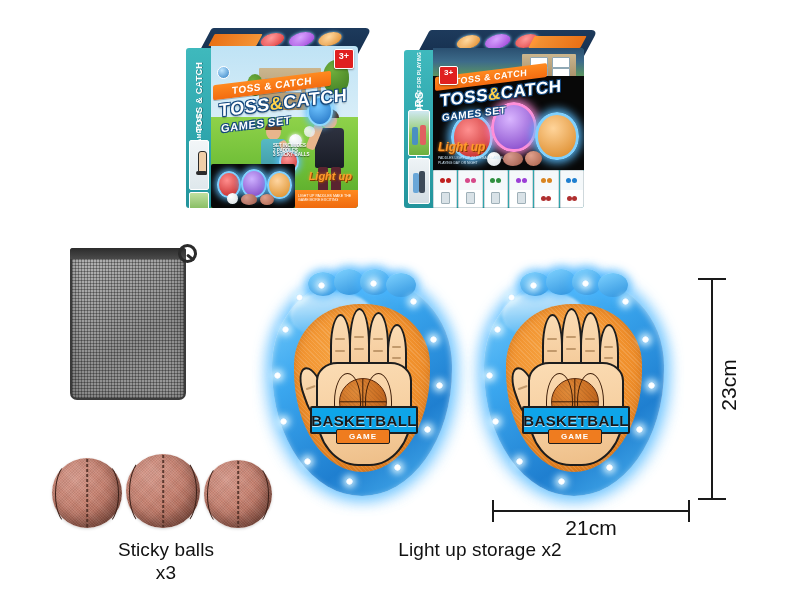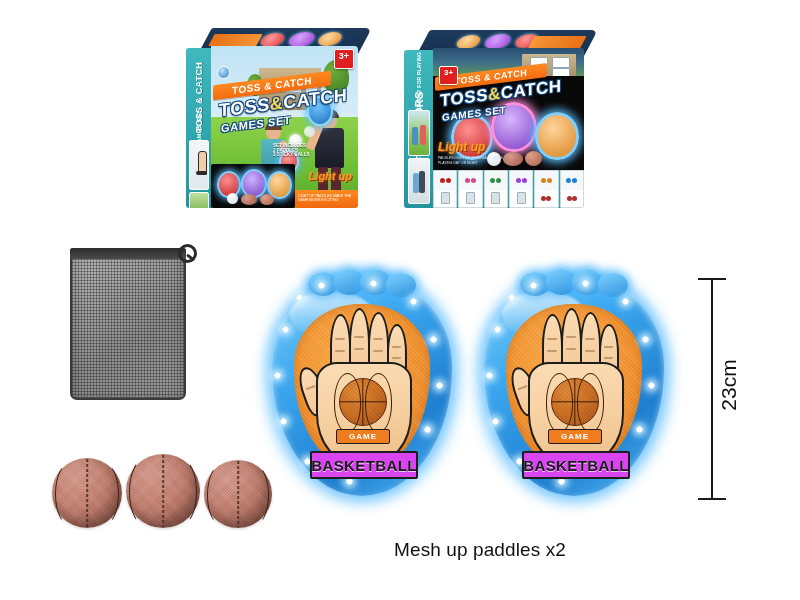--- a/index.html
+++ b/index.html
@@ -219,22 +219,22 @@
     background:
       repeating-linear-gradient(45deg,rgba(0,0,0,.07) 0 1px,transparent 1px 3px),
       radial-gradient(circle at 35% 28%,#e08b3a 0%,#cf7326 45%,#a85518 100%);
     border:1.5px solid #5c2a0c;
   }
   .bball .bv{position:absolute;left:50%;top:0;bottom:0;width:1.4px;transform:translateX(-50%);background:#3d1d08;}
   .bball .bh{position:absolute;top:50%;left:0;right:0;height:1.4px;transform:translateY(-50%);background:#3d1d08;}
   .bball .bc1,.bball .bc2{position:absolute;top:-12%;height:124%;width:56%;border:1.4px solid #3d1d08;border-radius:50%;}
   .bball .bc1{left:-14%;} .bball .bc2{right:-14%;}
   .bbanner{
-    position:absolute;background:#d946ef;border:2px solid #1d1d1d;
-    border-radius:2px;display:flex;align-items:center;justify-content:center;margin-top:45px;
+    position:absolute;background:#0ea5e9;border:2px solid #1d1d1d;
+    border-radius:2px;display:flex;align-items:center;justify-content:center;
   }
   .bbanner .txt{
     color:#17181a;font-weight:bold;letter-spacing:.4px;
     text-shadow:0 1px 0 rgba(255,255,255,.7);white-space:nowrap;
   }
   .gamechip{
     position:absolute;background:#ef7c1f;border:1.5px solid #1d1d1d;
     border-radius:2px;color:#fff;font-weight:bold;
     display:flex;align-items:center;justify-content:center;
     letter-spacing:1px;white-space:nowrap;
@@ -497,20 +497,22 @@
       <div class="seaml"></div>
         <div class="seamr"></div>
         <div class="seamv"></div>
     </div>
     <div class="ball" style="left:156px;top:8px;width:68px;height:68px;">
       <div class="seaml"></div>
         <div class="seamr"></div>
         <div class="seamv"></div>
     </div>
   </div>
+  <div class="caption" style="left:52px;top:538px;width:228px;">Sticky balls
+x3</div>
 
   <div class="paddle" style="left:272px;top:278px;width:180px;height:218px;">
     <div class="halo"></div>
 
     <div class="rim" style="border-radius:46% 46% 50% 50% / 40% 40% 58% 58%;"></div>
     <div class="abs" style="left:36px;top:-6px;width:110px;height:26px;">
       <div class="abs" style="left:0;top:0;width:30px;height:24px;border-radius:50%;background:linear-gradient(160deg,#7fd2ff,#2f93de);box-shadow:0 0 8px 3px rgba(70,180,255,.7);"></div>
       <div class="abs" style="left:26px;top:-3px;width:30px;height:26px;border-radius:50%;background:linear-gradient(160deg,#7fd2ff,#2f93de);box-shadow:0 0 8px 3px rgba(70,180,255,.7);"></div>
       <div class="abs" style="left:52px;top:-3px;width:30px;height:26px;border-radius:50%;background:linear-gradient(160deg,#7fd2ff,#2f93de);box-shadow:0 0 8px 3px rgba(70,180,255,.7);"></div>
       <div class="abs" style="left:78px;top:1px;width:30px;height:24px;border-radius:50%;background:linear-gradient(160deg,#7fd2ff,#2f93de);box-shadow:0 0 8px 3px rgba(70,180,255,.7);"></div>
@@ -628,23 +630,29 @@
 
       <div class="bbanner" style="left:4px;top:92px;width:104px;height:24px;">
         <span class="txt" style="font-size:15px;">BASKETBALL</span>
       </div>
       <div class="gamechip" style="left:30px;top:115px;width:52px;height:13px;">
         <span style="font-size:8px;">GAME</span>
       </div>
     </div>
   </div>
 
-  <div class="caption" style="left:330px;top:538px;width:300px;">Mesh up paddles x2</div>
+  <div class="caption" style="left:330px;top:538px;width:300px;">Light up storage x2</div>
 
   <div class="abs" style="left:690px;top:278px;width:60px;height:222px;">
     <div class="dimline" style="left:21px;top:0;width:1.6px;height:222px;"></div>
     <div class="dimcap" style="left:8px;top:0;width:28px;height:1.6px;"></div>
     <div class="dimcap" style="left:8px;top:220px;width:28px;height:1.6px;"></div>
     <div class="dimlabel vertlabel" style="left:8px;top:95px;width:62px;text-align:center;font-size:21px;">23cm</div>
   </div>
 
+  <div class="abs" style="left:492px;top:500px;width:200px;height:40px;">
+    <div class="dimline" style="left:0;top:10px;width:198px;height:1.6px;"></div>
+    <div class="dimcap" style="left:0;top:0;width:1.6px;height:22px;"></div>
+    <div class="dimcap" style="left:196px;top:0;width:1.6px;height:22px;"></div>
+    <div class="dimlabel" style="left:0;top:16px;width:198px;text-align:center;font-size:21px;">21cm</div>
+  </div>
 
 </div>
 
 </body></html>

